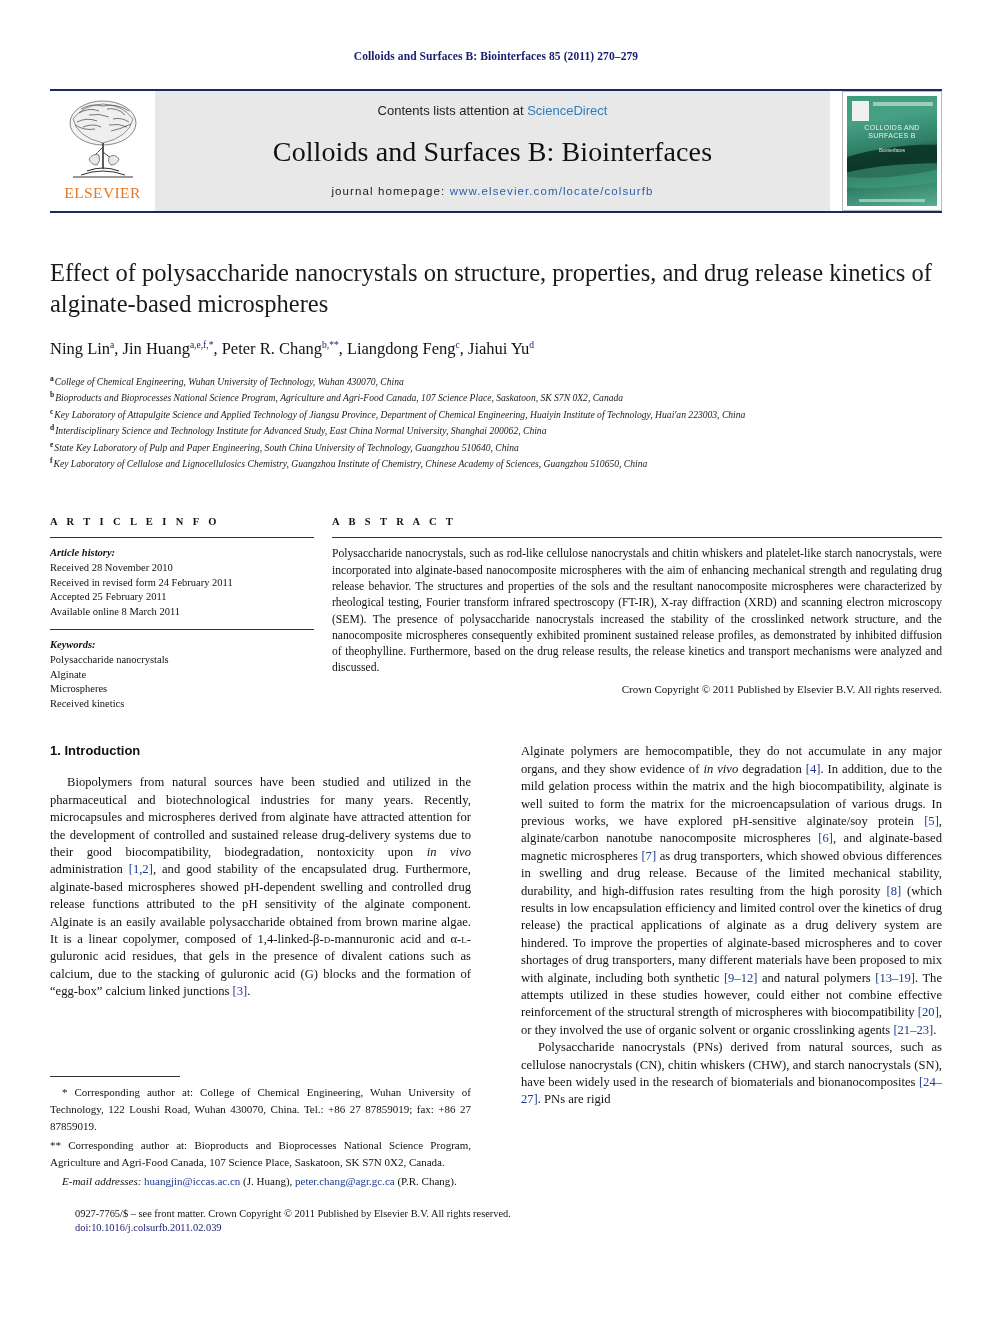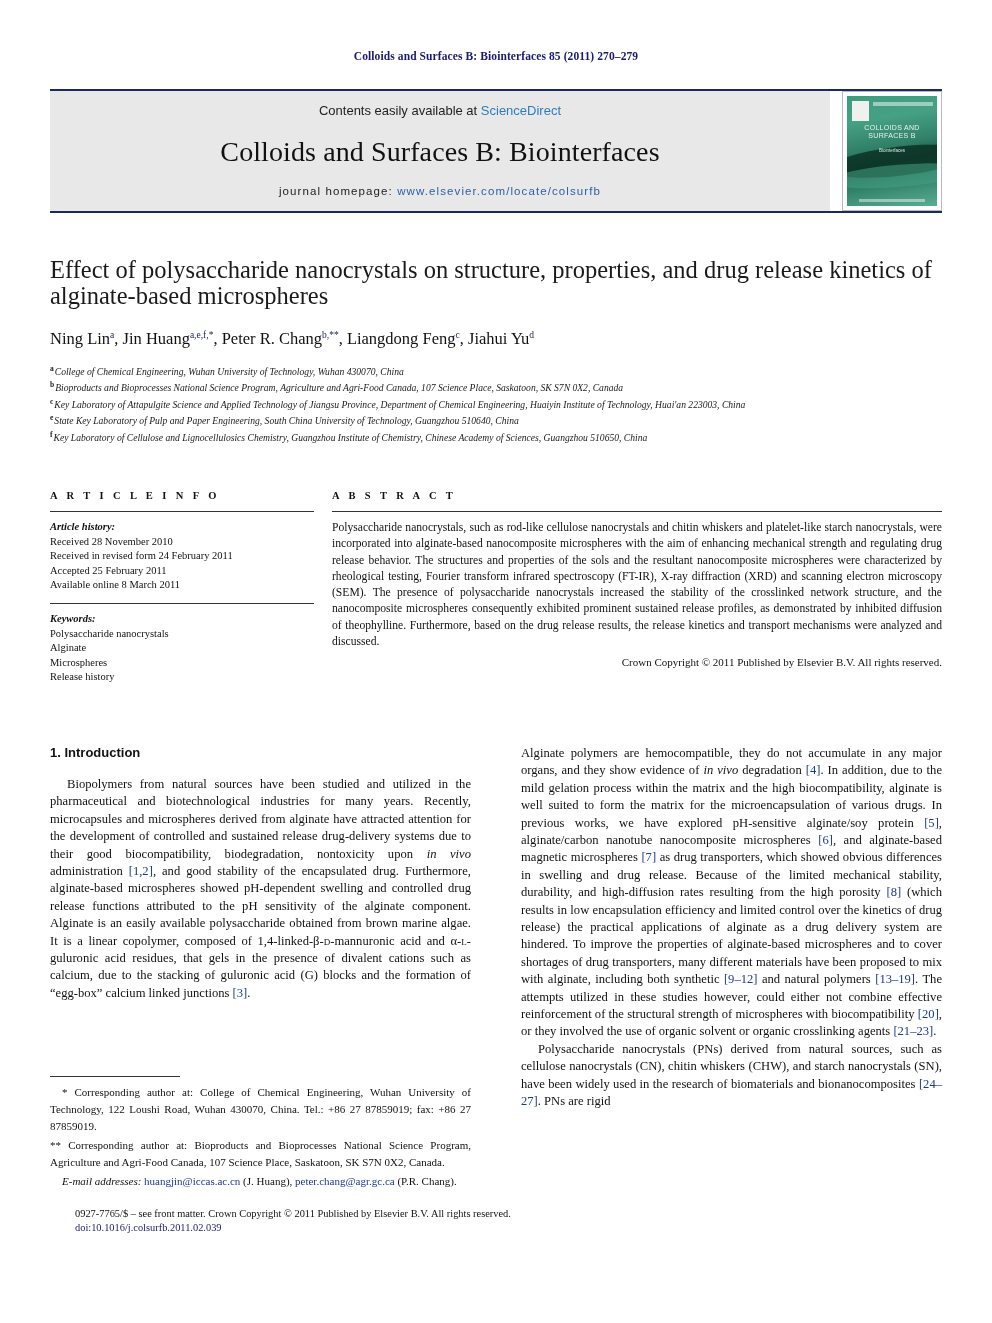--- a/index.html
+++ b/index.html
@@ -162,21 +162,21 @@
   .masthead-bottom-rule {
     border-top: 2px solid #1a2a5e;
   }
 
   
   .title-block { margin-top: 44px; }
   h1.article-title {
     font-family: "Liberation Serif", serif;
     font-weight: normal;
     font-size: 24.5px;
-    line-height: 26px;
+    line-height: 31px;
     margin: 0;
     color: #1a1a1a;
   }
   .authors {
     font-family: "Liberation Serif", serif;
     font-size: 16.5px;
     margin-top: 20px;
     color: #111;
   }
   .authors sup {
@@ -249,21 +249,21 @@
     font-family: "Liberation Serif", serif;
     font-size: 11px;
     text-align: right;
     margin-top: 6px;
     color: #111;
   }
 
   
   .body-cols {
     display: flex;
-    margin-top: 60px;
+    margin-top: 32px;
   }
   .bcol {
     width: 421px;
     flex: 0 0 421px;
   }
   .bcol.left { margin-right: 50px; }
   h2.sec-title {
     font-family: "Liberation Sans", sans-serif;
     font-weight: bold;
     font-size: 13px;
@@ -324,24 +324,42 @@
 </head>
 <body>
 
 <div class="page">
 
   <div class="running-head">Colloids and Surfaces B: Biointerfaces 85 (2011) 270–279</div>
 
   <div class="masthead-rule"></div>
   <div class="masthead">
 
+    <div class="elsevier-logo">
+      <svg class="tree-svg" width="88" height="86" viewBox="0 0 88 86">
+        <g stroke="#444" stroke-width="0.7" fill="none">
+          <ellipse cx="44" cy="26" rx="33" ry="22" fill="#f4f4f4" stroke="#555"></ellipse>
+          <path d="M14 22 Q24 8 44 7 Q64 8 74 22 Q70 40 44 46 Q18 40 14 22 Z" fill="#efefef" stroke="#666"></path>
+          <path d="M20 16 Q30 10 40 14 M48 12 Q58 10 66 18 M24 30 Q34 26 42 30 M50 28 Q60 26 68 30 M18 25 Q28 20 38 24 M30 18 Q40 16 50 20 M54 22 Q62 20 70 25"></path>
+          <path d="M22 12 Q32 6 44 9 M44 9 Q58 6 70 14 M16 28 Q26 34 36 32 M52 34 Q62 32 72 27"></path>
+          <path d="M44 46 L44 72" stroke="#333" stroke-width="1.6"></path>
+          <path d="M44 50 Q38 56 34 60 M44 55 Q50 60 55 63" stroke="#444" stroke-width="1"></path>
+          <path d="M28 74 Q44 68 60 74" stroke="#333" stroke-width="1.2"></path>
+          <path d="M22 78 Q44 70 66 78" stroke="#333" stroke-width="1"></path>
+          <path d="M30 62 Q34 56 40 58 Q42 64 38 68 Q32 68 30 62 Z" fill="#e8e8e8" stroke="#555"></path>
+          <path d="M50 60 Q56 56 60 62 Q58 68 52 68 Q48 65 50 60 Z" fill="#e8e8e8" stroke="#555"></path>
+          <path d="M14 80 L74 80" stroke="#333" stroke-width="1"></path>
+        </g>
+      </svg>
+      <div class="elsevier-word">ELSEVIER</div>
+    </div>
 
     <div class="masthead-center">
       <div class="contents-line">
-        <span>Contents easily available at </span><span class="sd">ScienceDirect</span>
+        <span>Contents lists attention at </span><span class="sd">ScienceDirect</span>
       </div>
       <div class="journal-title">Colloids and Surfaces B: Biointerfaces</div>
       <div class="homepage-line">
         <span>journal homepage: </span><span class="url">www.elsevier.com/locate/colsurfb</span>
       </div>
     </div>
 
     <div class="cover-thumb">
       <div class="cover-inner">
         <div class="cover-wave cover-w1"></div>
@@ -360,20 +378,21 @@
     <h1 class="article-title">Effect of polysaccharide nanocrystals on structure, properties, and drug release kinetics of alginate-based microspheres</h1>
 
     <div class="authors">
       <span><span>Ning Lin</span><sup>a</sup></span><span>, </span><span><span>Jin Huang</span><sup>a,e,f,</sup><sup class="star">*</sup></span><span>, </span><span><span>Peter R. Chang</span><sup>b,</sup><sup class="star">**</sup></span><span>, </span><span><span>Liangdong Feng</span><sup>c</sup></span><span>, </span><span><span>Jiahui Yu</span><sup>d</sup></span>
     </div>
 
     <div class="affiliations">
       <div><sup>a</sup><span>College of Chemical Engineering, Wuhan University of Technology, Wuhan 430070, China</span></div>
       <div><sup>b</sup><span>Bioproducts and Bioprocesses National Science Program, Agriculture and Agri-Food Canada, 107 Science Place, Saskatoon, SK S7N 0X2, Canada</span></div>
       <div><sup>c</sup><span>Key Laboratory of Attapulgite Science and Applied Technology of Jiangsu Province, Department of Chemical Engineering, Huaiyin Institute of Technology, Huai'an 223003, China</span></div>
+      <div><sup>d</sup><span>Interdisciplinary Science and Technology Institute for Advanced Study, East China Normal University, Shanghai 200062, China</span></div>
       <div><sup>e</sup><span>State Key Laboratory of Pulp and Paper Engineering, South China University of Technology, Guangzhou 510640, China</span></div>
       <div><sup>f</sup><span>Key Laboratory of Cellulose and Lignocellulosics Chemistry, Guangzhou Institute of Chemistry, Chinese Academy of Sciences, Guangzhou 510650, China</span></div>
     </div>
   </div>
 
   <div class="info-abstract">
     <div class="col-info">
       <div class="sect-head">A R T I C L E    I N F O</div>
       <div class="hr-thin"></div>
       <div class="meta-list">
@@ -383,21 +402,21 @@
         <div>Accepted 25 February 2011</div>
         <div>Available online 8 March 2011</div>
       </div>
       <div class="kw-block">
         <div class="hr-thin"></div>
         <div class="meta-list">
           <div class="meta-label">Keywords:</div>
           <div>Polysaccharide nanocrystals</div>
           <div>Alginate</div>
           <div>Microspheres</div>
-          <div>Release history</div>
+          <div>Received kinetics</div>
         </div>
       </div>
     </div>
 
     <div class="col-abstract">
       <div class="sect-head">A B S T R A C T</div>
       <div class="hr-thin"></div>
       <div class="abstract-body">Polysaccharide nanocrystals, such as rod-like cellulose nanocrystals and chitin whiskers and platelet-like starch nanocrystals, were incorporated into alginate-based nanocomposite microspheres with the aim of enhancing mechanical strength and regulating drug release behavior. The structures and properties of the sols and the resultant nanocomposite microspheres were characterized by rheological testing, Fourier transform infrared spectroscopy (FT-IR), X-ray diffraction (XRD) and scanning electron microscopy (SEM). The presence of polysaccharide nanocrystals increased the stability of the crosslinked network structure, and the nanocomposite microspheres consequently exhibited prominent sustained release profiles, as demonstrated by inhibited diffusion of theophylline. Furthermore, based on the drug release results, the release kinetics and transport mechanisms were analyzed and discussed.</div>
       <div class="copyright-line">Crown Copyright © 2011 Published by Elsevier B.V. All rights reserved.</div>
     </div>

